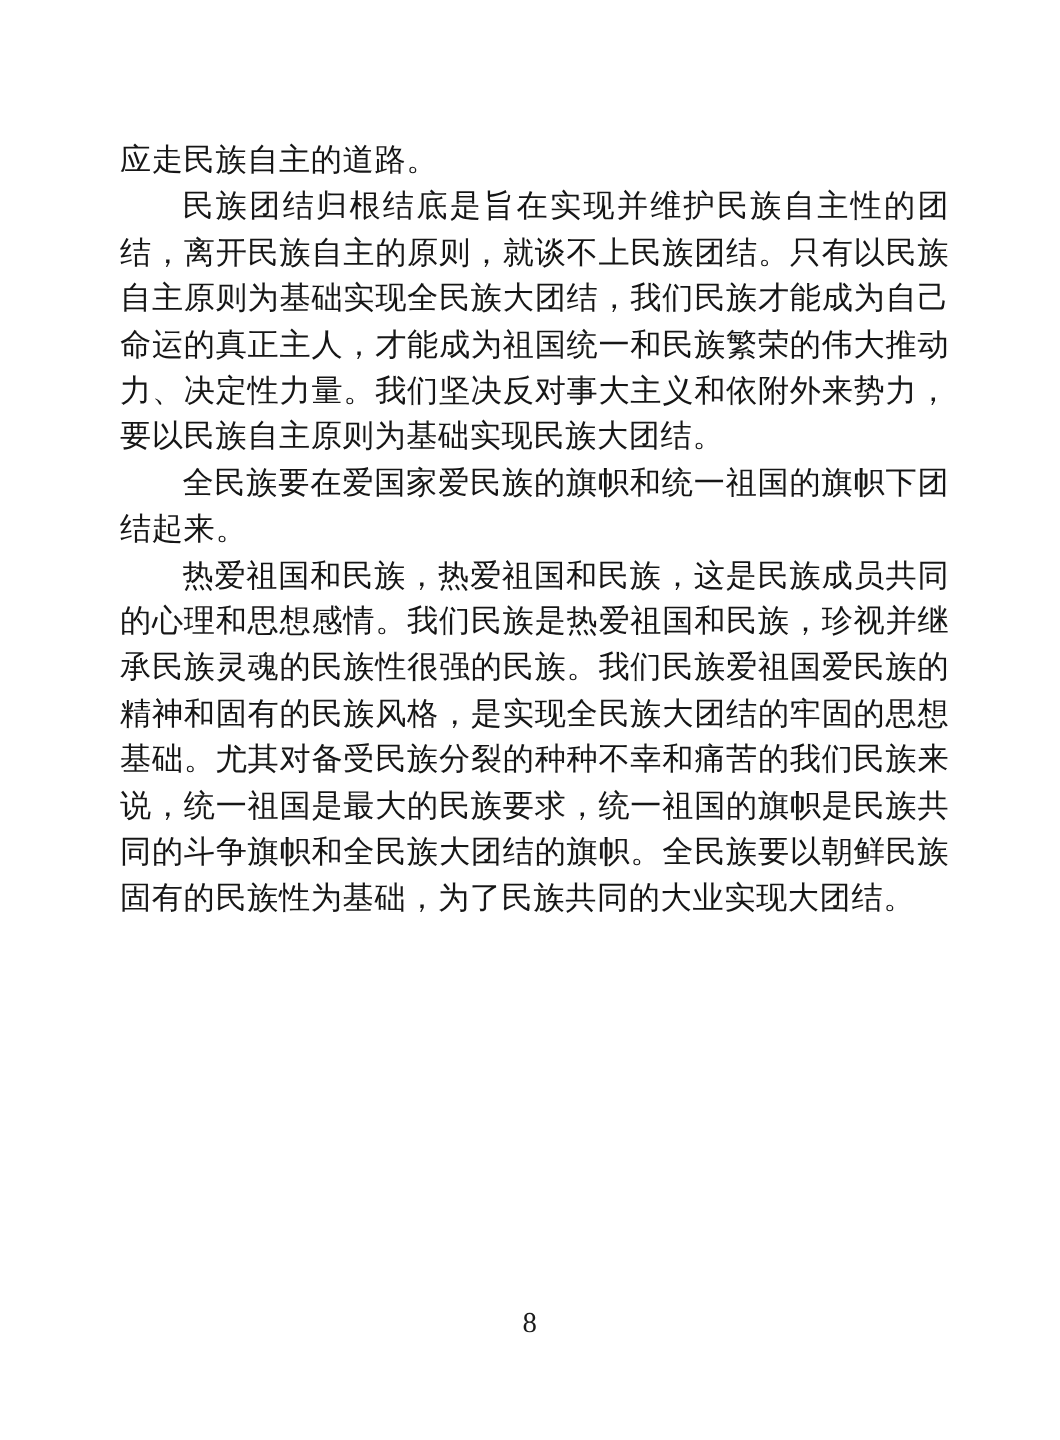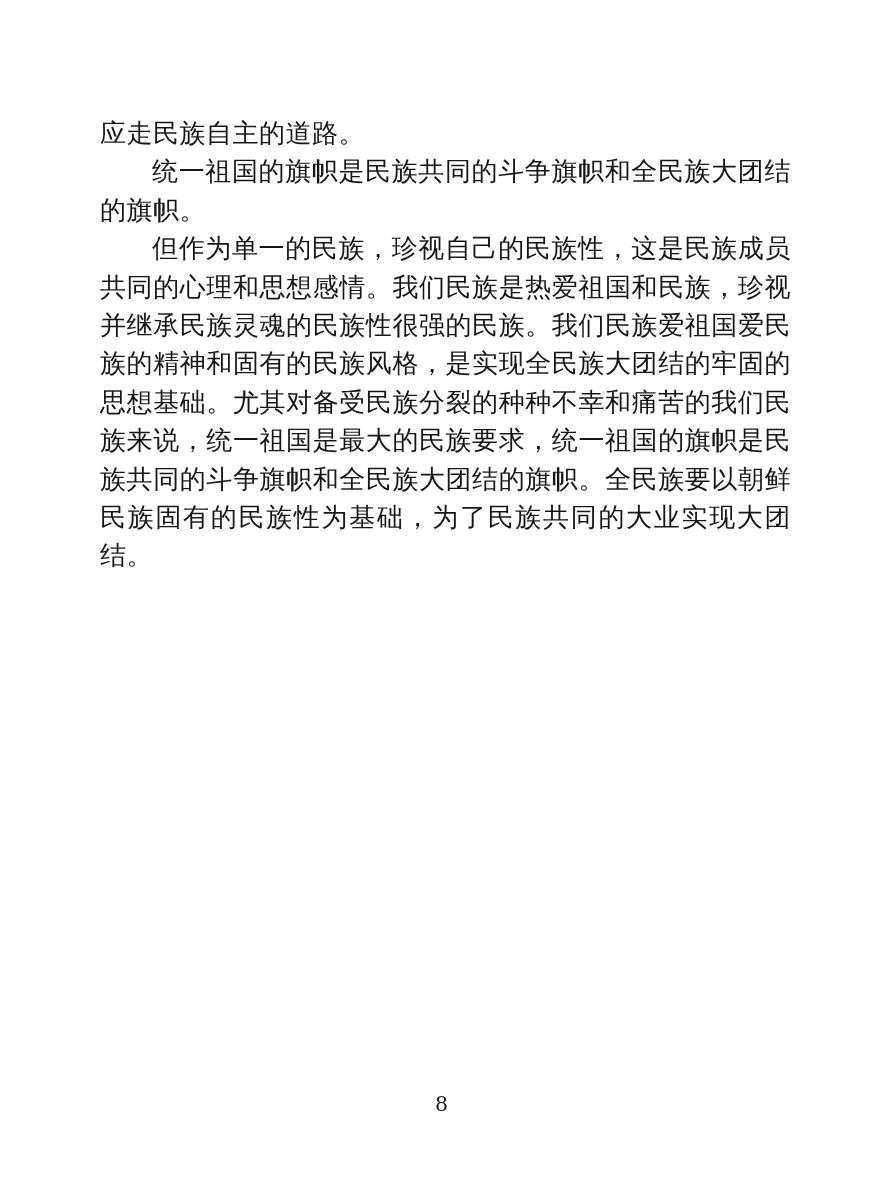--- a/index.html
+++ b/index.html
@@ -45,17 +45,18 @@
     color: #1b1b1b;
     font-family: "Liberation Serif", "DejaVu Serif", serif;
   }
 </style>
 </head>
 <body>
 
 <div class="page">
   <div class="text-block">
     <p class="continuation">应走民族自主的道路。</p>
-    <p>统一祖国的旗帜是民族共同的斗争旗帜和全民族大团结的旗帜。</p>
-    <p>但作为单一的民族，珍视自己的民族性，这是民族成员共同的心理和思想感情。我们民族是热爱祖国和民族，珍视并继承民族灵魂的民族性很强的民族。我们民族爱祖国爱民族的精神和固有的民族风格，是实现全民族大团结的牢固的思想基础。尤其对备受民族分裂的种种不幸和痛苦的我们民族来说，统一祖国是最大的民族要求，统一祖国的旗帜是民族共同的斗争旗帜和全民族大团结的旗帜。全民族要以朝鲜民族固有的民族性为基础，为了民族共同的大业实现大团结。</p>
+    <p>民族团结归根结底是旨在实现并维护民族自主性的团结，离开民族自主的原则，就谈不上民族团结。只有以民族自主原则为基础实现全民族大团结，我们民族才能成为自己命运的真正主人，才能成为祖国统一和民族繁荣的伟大推动力、决定性力量。我们坚决反对事大主义和依附外来势力，要以民族自主原则为基础实现民族大团结。</p>
+    <p>全民族要在爱国家爱民族的旗帜和统一祖国的旗帜下团结起来。</p>
+    <p>热爱祖国和民族，热爱祖国和民族，这是民族成员共同的心理和思想感情。我们民族是热爱祖国和民族，珍视并继承民族灵魂的民族性很强的民族。我们民族爱祖国爱民族的精神和固有的民族风格，是实现全民族大团结的牢固的思想基础。尤其对备受民族分裂的种种不幸和痛苦的我们民族来说，统一祖国是最大的民族要求，统一祖国的旗帜是民族共同的斗争旗帜和全民族大团结的旗帜。全民族要以朝鲜民族固有的民族性为基础，为了民族共同的大业实现大团结。</p>
   </div>
   <div class="page-number">8</div>
 </div>
 
 </body></html>

